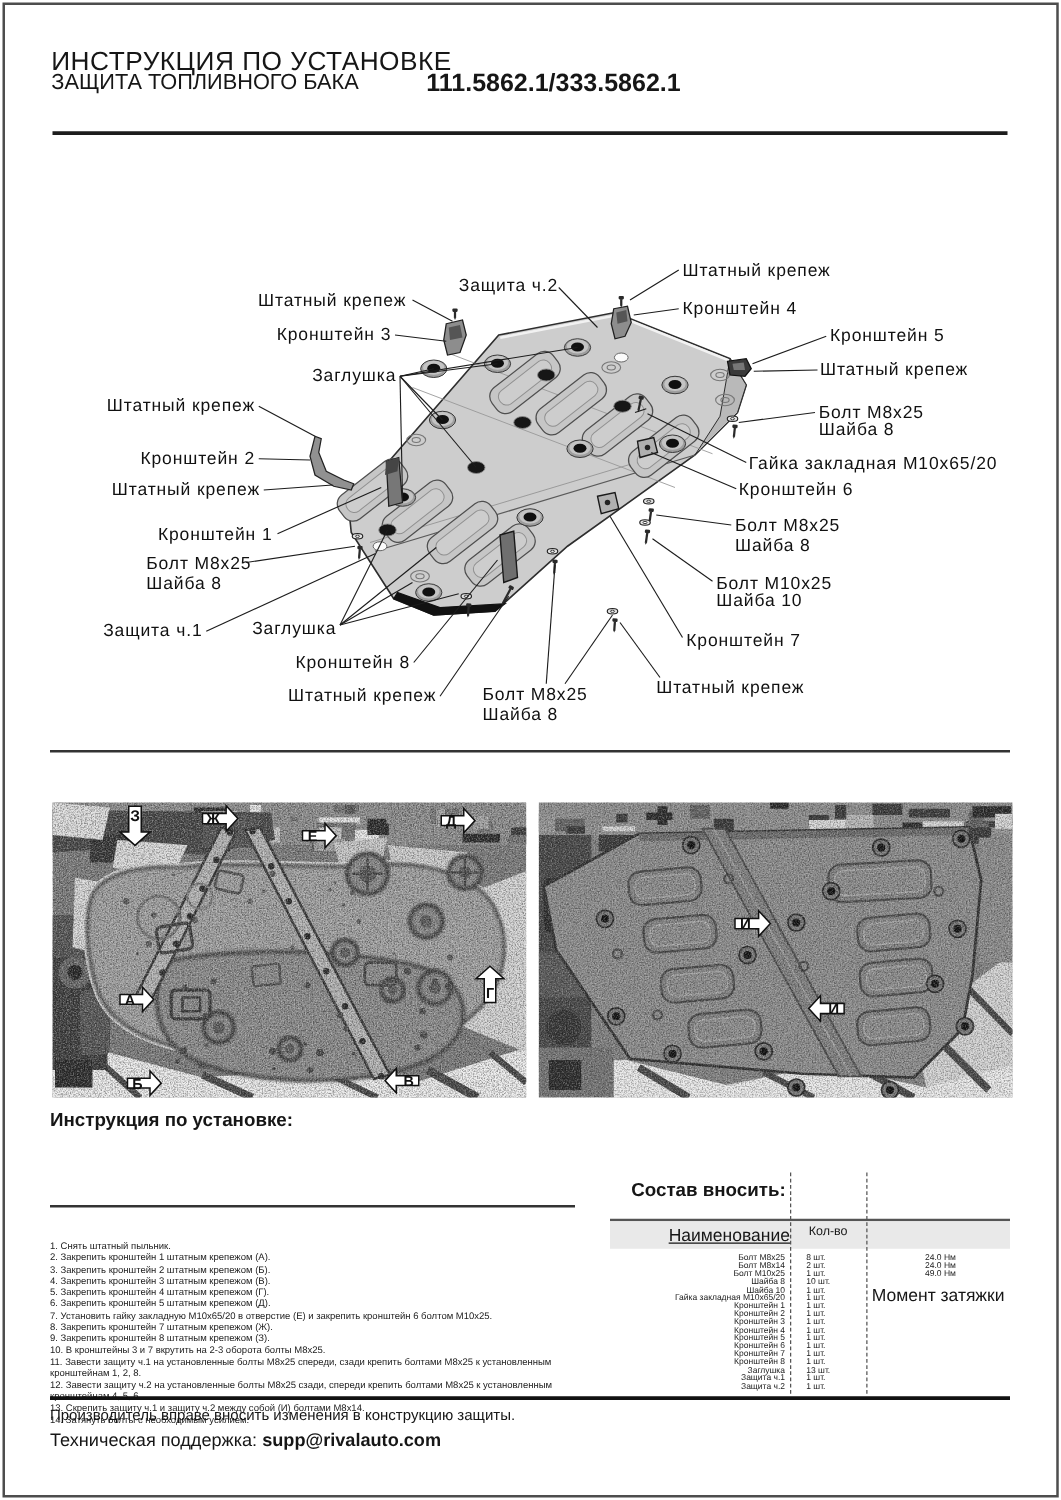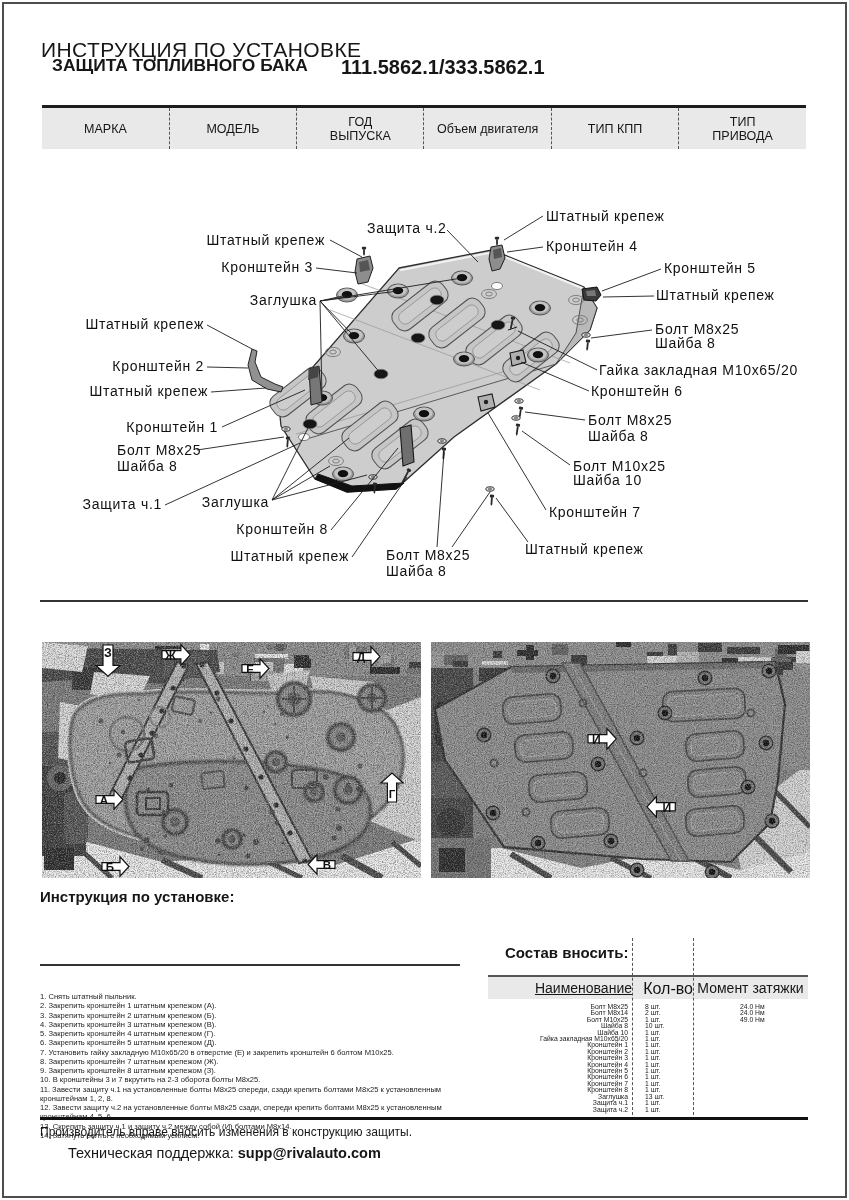--- a/index.html
+++ b/index.html
@@ -7,35 +7,27 @@
        font-family:"Liberation Sans", sans-serif;color:#161616;overflow:hidden;}
   .abs{position:absolute;}
 </style>
 </head>
 <body>
 
 <div class="abs" style="left:2px;top:2px;width:841px;height:1192px;border:2px solid #4d4d4d;"></div>
 
 <div class="abs" style="left:41px;top:38px;font-size:21px;letter-spacing:0.4px;">ИНСТРУКЦИЯ ПО УСТАНОВКЕ</div>
 
-<div class="abs" style="left:52px;top:55px;font-size:17.4px;font-weight:bold;">ЗАЩИТА ТОПЛИВНОГО БАКА</div>
+<div class="abs" style="left:41px;top:55px;font-size:17.4px;font-weight:normal;">ЗАЩИТА ТОПЛИВНОГО БАКА</div>
 
 <div class="abs" style="left:341px;top:56px;font-size:20px;font-weight:bold;">111.5862.1/333.5862.1</div>
 
 <div class="abs" style="left:42px;top:105px;width:764px;border-top:3px solid #1d1d1d;">
   <table style="border-collapse:collapse;width:764px;table-layout:fixed;font-size:12.5px;color:#161616;">
     <tbody>
-        <tr style="background:#e9e9e9;height:41px;">
-      <td style="text-align:center;border-right:1px dashed #555;">МАРКА</td>
-      <td style="text-align:center;border-right:1px dashed #555;">МОДЕЛЬ</td>
-      <td style="text-align:center;border-right:1px dashed #555;">ГОД<br>ВЫПУСКА</td>
-      <td style="text-align:center;border-right:1px dashed #555;">Объем двигателя</td>
-      <td style="text-align:center;border-right:1px dashed #555;">ТИП КПП</td>
-      <td style="text-align:center;">ТИП<br>ПРИВОДА</td>
-    </tr>
   </tbody>
     </table>
 </div>
 
 <div class="abs" style="left:0;top:195px;width:849px;height:410px;">
 <svg width="849" height="410" viewBox="0 195 849 410" xmlns="http://www.w3.org/2000/svg" font-family="Liberation Sans, sans-serif">
 
 <path d="M399,268 L492,250 L584,287 L597,308 L590,330 L556,364 L454,437 L396,489 L347,492 L315,479 L281,426 L279,406 Z" fill="#cdcdcd" stroke="#2e2e2e" stroke-width="1.3"></path>
 <path d="M399,268 L492,250 L584,287" fill="none" stroke="#f2f2f2" stroke-width="2" transform="translate(1.2,2.2)"></path>
 <path d="M584,287 L597,308 L590,330 L556,364 L576,333 Z" fill="#b9b9b9" stroke="#2e2e2e" stroke-width="0.8"></path>
@@ -651,35 +643,35 @@
 12. Завести защиту ч.2 на установленные болты М8х25 сзади, спереди крепить болтами М8х25 к установленным кронштейнам 4, 5, 6.<br>
 13. Скрепить защиту ч.1 и защиту ч.2 между собой (И) болтами М8х14.<br>
 14. Затянуть болты с необходимым усилием.
 </div>
 
 <div class="abs" style="left:505px;top:944px;font-size:15px;font-weight:bold;">Состав вносить:</div>
 
 <div class="abs" style="left:488px;top:975px;width:320px;border-top:2px solid #555;"></div>
 <div class="abs" style="left:488px;top:977px;width:320px;height:22px;background:#e9e9e9;"></div>
 <div class="abs" style="left:488px;top:980px;width:144px;font-size:14px;text-align:right;text-decoration:underline;">Наименование</div>
-<div class="abs" style="left:632px;top:980px;width:61px;font-size:16px;text-align:right;">Кол-во</div>
-<div class="abs" style="left:693px;top:980px;width:115px;font-size:14px;text-align:center;">Момент затяжки</div>
+<div class="abs" style="left:632px;top:980px;width:61px;font-size:10px;text-align:center;">Кол-во</div>
+<div class="abs" style="left:693px;top:1028px;width:115px;font-size:14px;text-align:center;">Момент затяжки</div>
 
 <div class="abs" style="left:632px;top:938px;height:177px;border-left:1px dashed #555;"></div>
 <div class="abs" style="left:693px;top:938px;height:177px;border-left:1px dashed #555;"></div>
 
 <div class="abs" style="left:488px;top:1004px;width:140px;font-size:6.8px;line-height:6.4px;text-align:right;color:#222;">
 Болт М8х25<br>Болт М8х14<br>Болт М10х25<br>Шайба 8<br>Шайба 10<br>Гайка закладная М10х65/20<br>Кронштейн 1<br>Кронштейн 2<br>Кронштейн 3<br>Кронштейн 4<br>Кронштейн 5<br>Кронштейн 6<br>Кронштейн 7<br>Кронштейн 8<br>Заглушка<br>Защита ч.1<br>Защита ч.2
 </div>
 
 <div class="abs" style="left:645px;top:1004px;width:60px;font-size:6.8px;line-height:6.4px;color:#222;">
 8 шт.<br>2 шт.<br>1 шт.<br>10 шт.<br>1 шт.<br>1 шт.<br>1 шт.<br>1 шт.<br>1 шт.<br>1 шт.<br>1 шт.<br>1 шт.<br>1 шт.<br>1 шт.<br>13 шт.<br>1 шт.<br>1 шт.
 </div>
 
 <div class="abs" style="left:740px;top:1004px;width:60px;font-size:6.8px;line-height:6.4px;color:#222;">
 24.0 Нм<br>24.0 Нм<br>49.0 Нм
 </div>
 
 <div class="abs" style="left:40px;top:1117px;width:768px;height:0;border-top:3px solid #111;"></div>
 
 <div class="abs" style="left:40px;top:1125px;font-size:12px;">Производитель вправе вносить изменения в конструкцию защиты.</div>
 
-<div class="abs" style="left:40px;top:1145px;font-size:14.5px;margin-left:28px;">Техническая поддержка: <span style="font-weight:bold;">supp@rivalauto.com</span></div>
+<div class="abs" style="left:40px;top:1145px;font-size:14.5px;">Техническая поддержка: <span style="font-weight:bold;">supp@rivalauto.com</span></div>
 
 </body></html>

